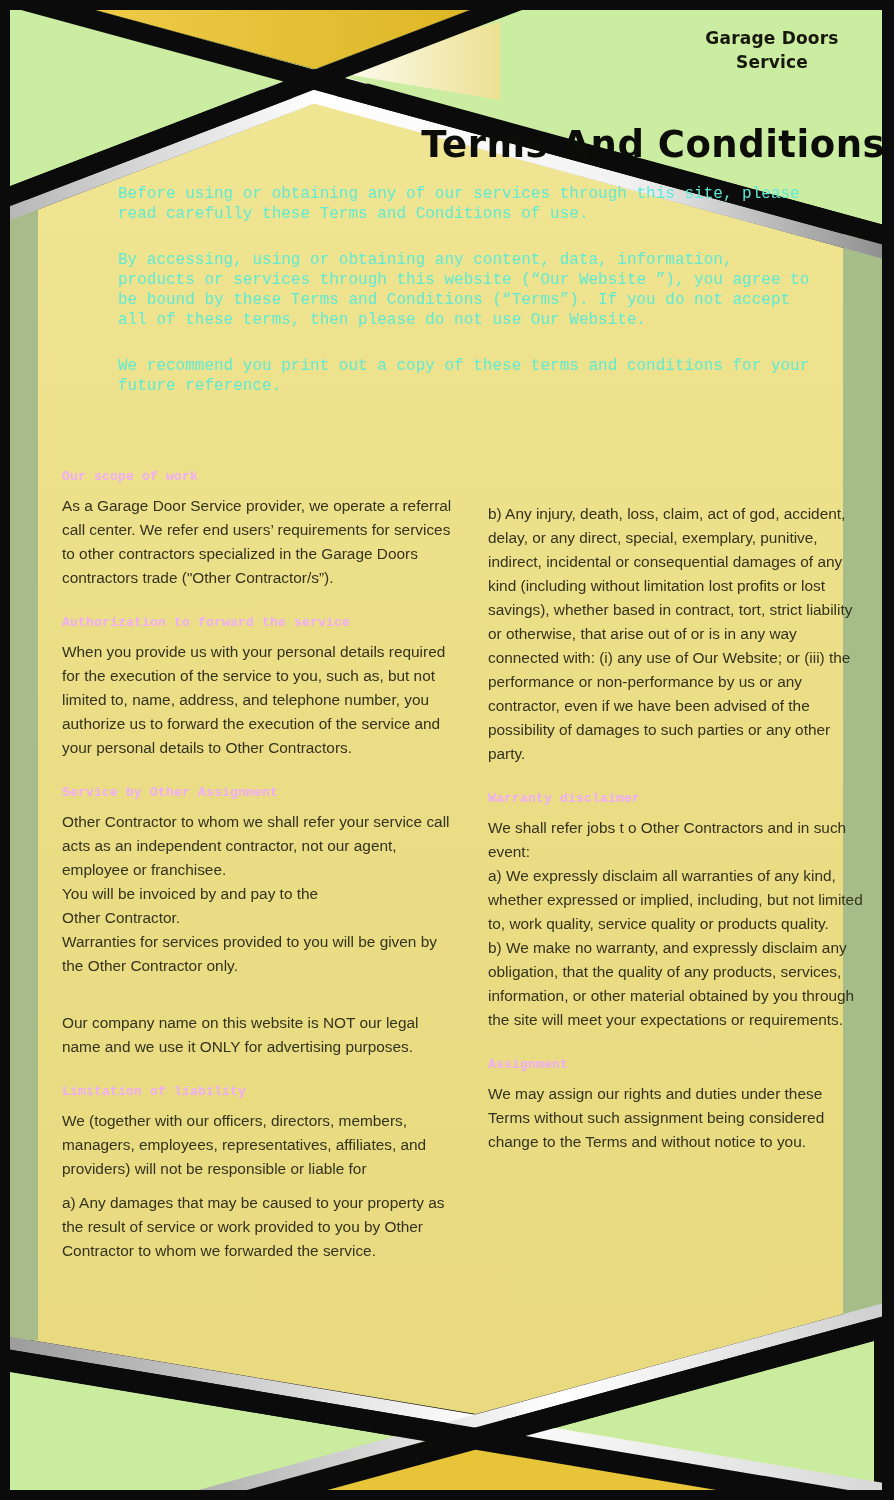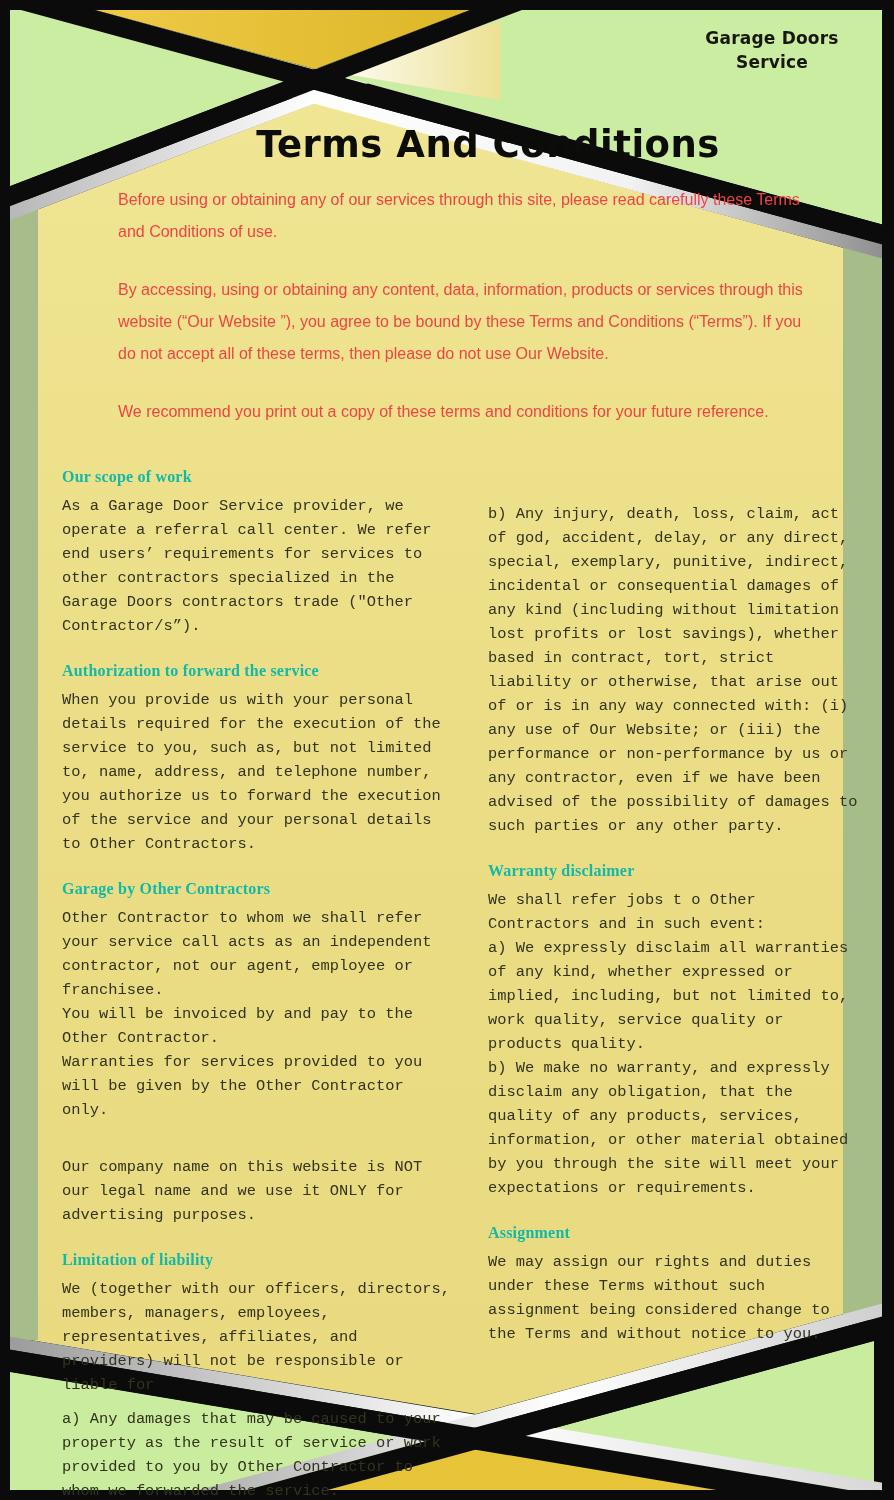--- a/index.html
+++ b/index.html
@@ -8,40 +8,40 @@
     overflow:hidden;font-family:"DejaVu Sans",sans-serif;
   }
   #bg{position:absolute;left:0;top:0;width:894px;height:1500px;display:block;}
   .abs{position:absolute;}
   .brand{
     right:34px;top:26px;width:176px;text-align:center;
     font-family:"DejaVu Sans",sans-serif;font-weight:700;font-size:17px;line-height:24px;
     color:#17170d;letter-spacing:.2px;
   }
   .title{
-    left:85px;top:124px;width:806px;text-align:center;
+    left:79px;top:124px;width:806px;text-align:right;
     font-family:"DejaVu Sans",sans-serif;font-weight:700;font-size:37px;line-height:42px;
     color:#0c0c08;letter-spacing:.5px;
   }
   .intro{
     left:118px;top:184px;width:696px;
-    font-family:Liberation Sans, sans-serif;font-size:16px;line-height:32px;
-    color:#ef4444;
+    font-family:Liberation Mono, monospace;font-size:16px;line-height:20px;
+    color:#5eead4;
   }
   .intro p{margin:0 0 26px 0;}
   .col{top:466px;}
   .col-left{left:62px;width:394px;}
   .col-right{left:488px;width:375px;}
   .h{
-    font-family:Liberation Serif, serif;font-weight:700;font-size:16px;line-height:22px;
-    color:#14b8a6;margin:22px 0 6px 0;letter-spacing:.2px;
+    font-family:Liberation Mono, monospace;font-weight:700;font-size:13px;line-height:22px;
+    color:#f0abfc;margin:22px 0 6px 0;letter-spacing:.2px;
   }
   .h.first{margin-top:0;}
   .b{
-    font-family:Liberation Mono, monospace;font-size:15.4px;line-height:24px;
+    font-family:Liberation Sans, sans-serif;font-size:15.4px;line-height:24px;
     color:#33331e;margin:0;white-space:pre-line;
   }
   .mt-lg{margin-top:33px;}
   .mt-sm{margin-top:10px;}
   .mt-first{margin-top:36px;}
 </style>
 </head>
 <body>
 
 <div id="page">
@@ -132,21 +132,21 @@
     <p>We recommend you print out a copy of these terms and conditions for your future reference.</p>
   </div>
 
   <div class="abs col col-left">
     <h3 class="h first">Our scope of work</h3>
     <p class="b">As a Garage Door Service provider, we operate a referral call center. We refer end users’ requirements for services to other contractors specialized in the Garage Doors contractors trade ("Other Contractor/s”).</p>
 
     <h3 class="h">Authorization to forward the service</h3>
     <p class="b">When you provide us with your personal details required for the execution of the service to you, such as, but not limited to, name, address, and telephone number, you authorize us to forward the execution of the service and your personal details to Other Contractors.</p>
 
-    <h3 class="h">Garage by Other Contractors</h3>
+    <h3 class="h">Service by Other Assignment</h3>
     <p class="b">Other Contractor to whom we shall refer your service call acts as an independent contractor, not our agent, employee or franchisee.
 You will be invoiced by and pay to the
 Other Contractor.
 Warranties for services provided to you will be given by the Other Contractor only.</p>
     <p class="b mt-lg">Our company name on this website is NOT our legal name and we use it ONLY for advertising purposes.</p>
 
     <h3 class="h">Limitation of liability</h3>
     <p class="b">We (together with our officers, directors, members, managers, employees, representatives, affiliates, and providers) will not be responsible or liable for</p>
     <p class="b mt-sm">a) Any damages that may be caused to your property as the result of service or work provided to you by Other Contractor to whom we forwarded the service.</p>
   </div>

